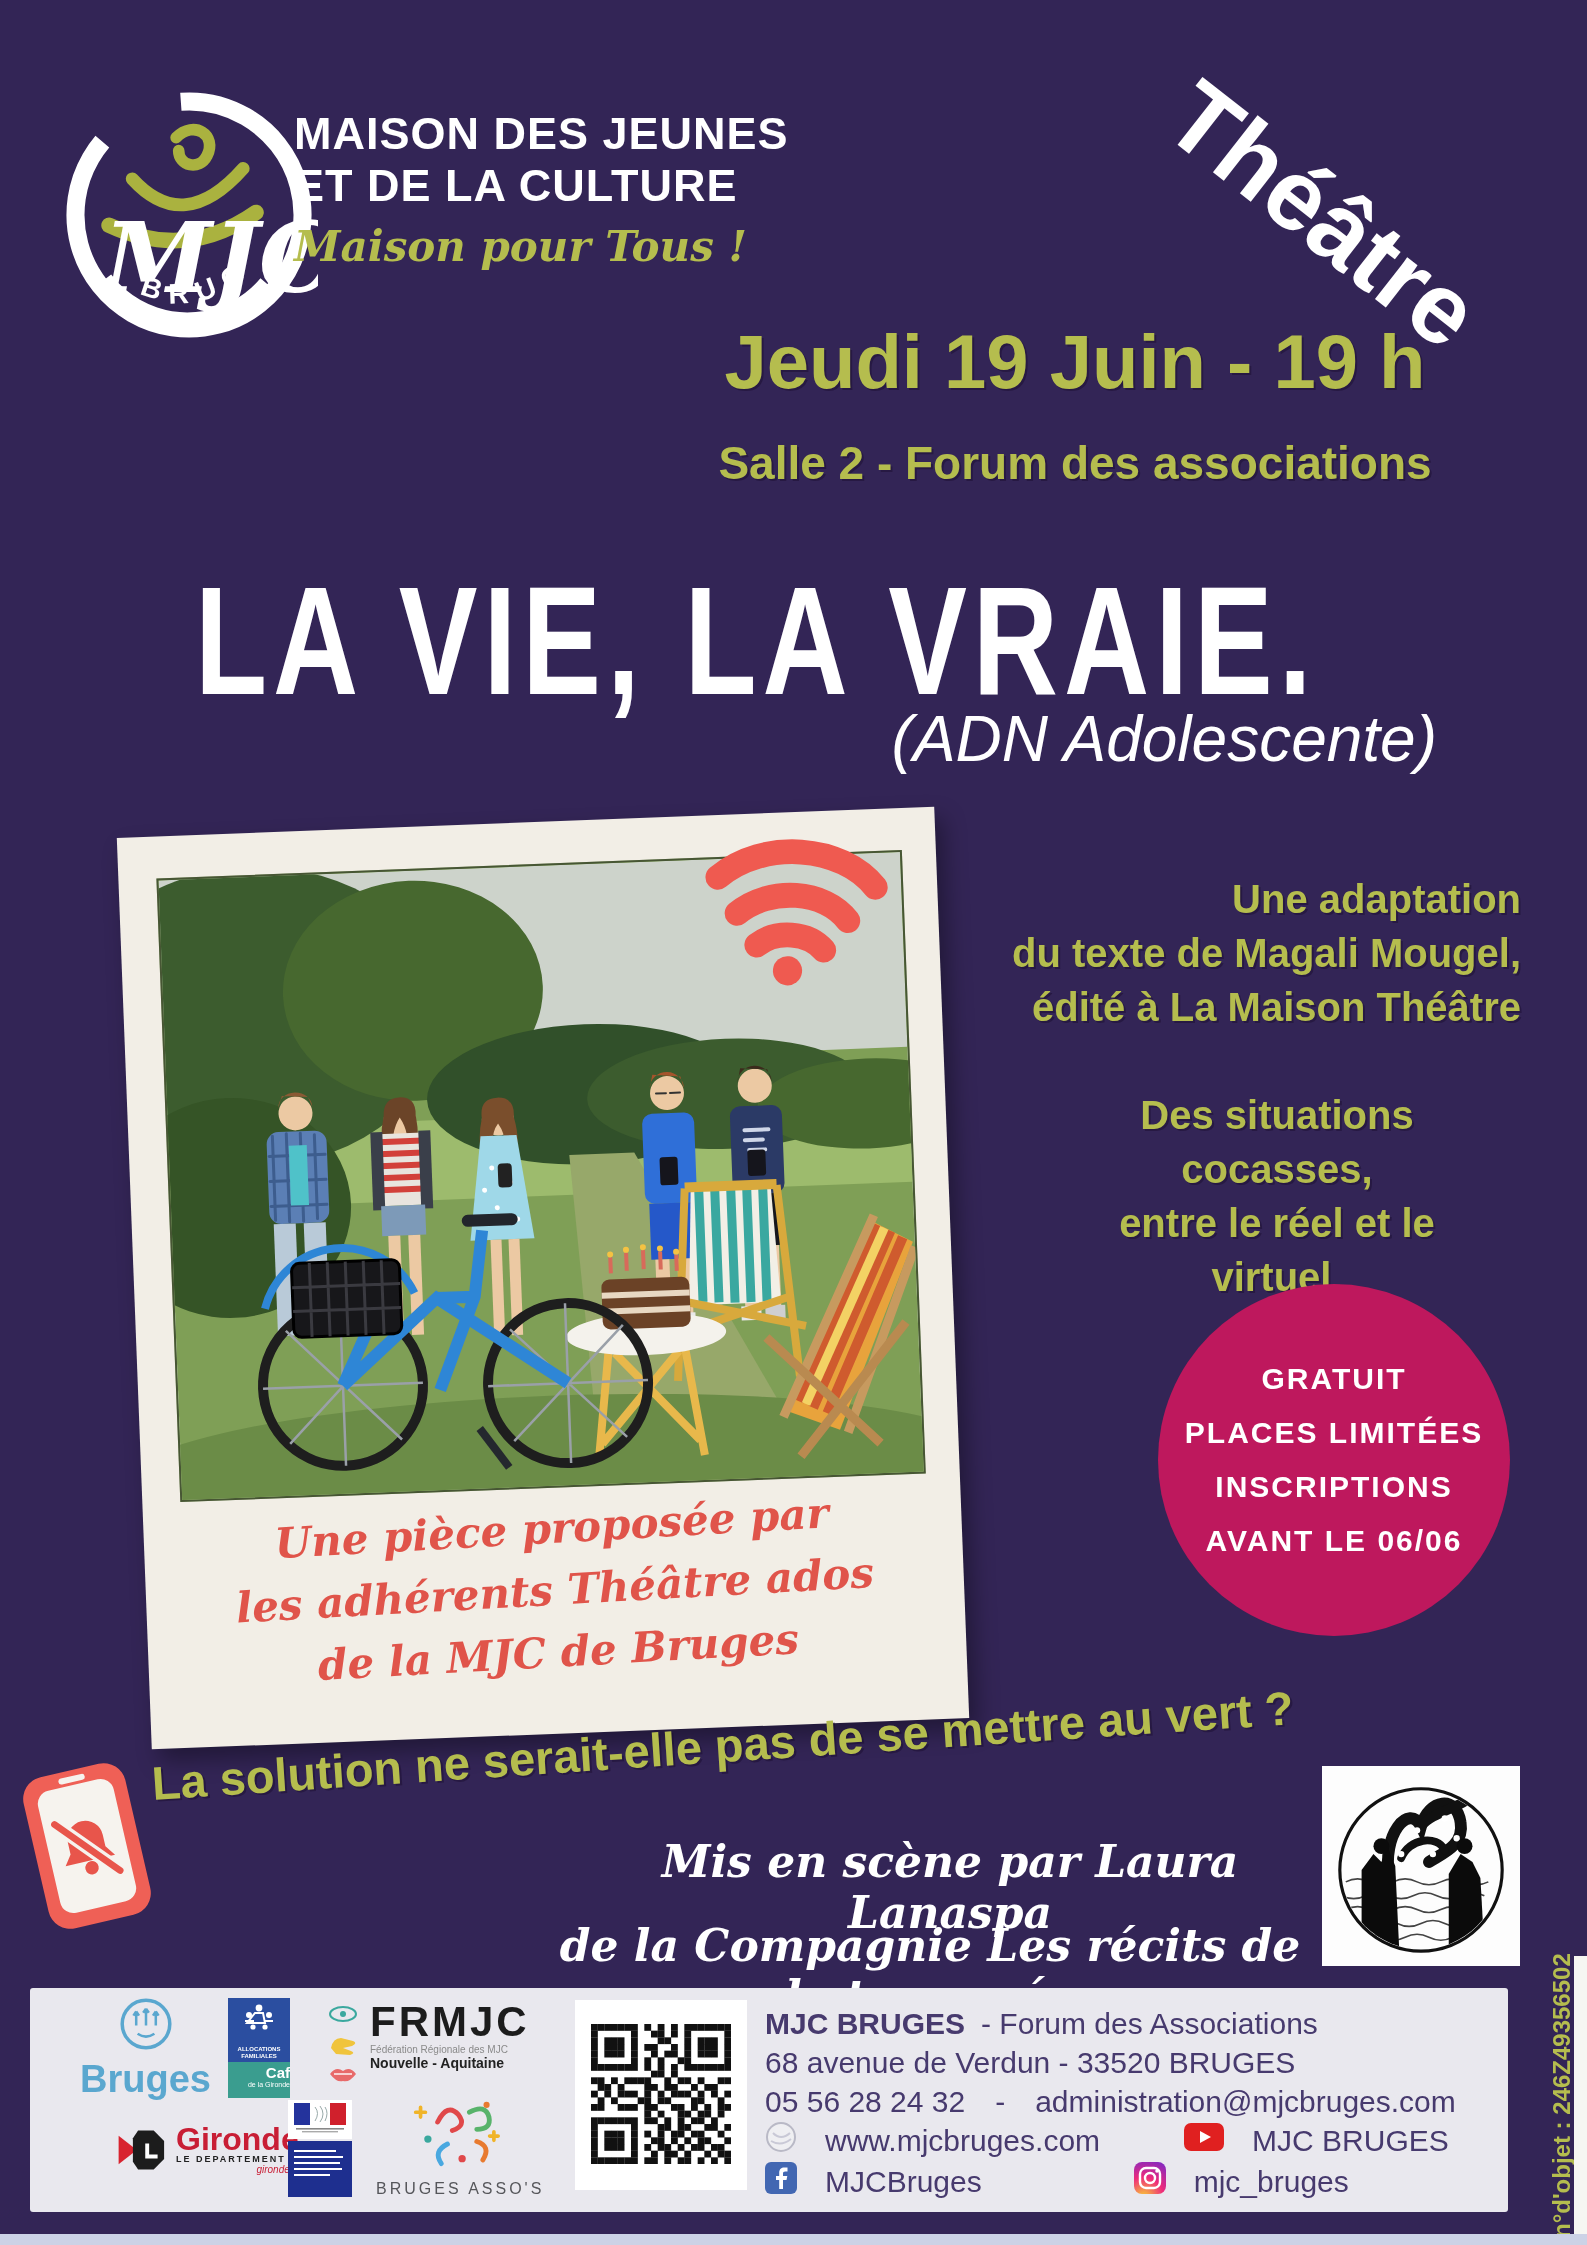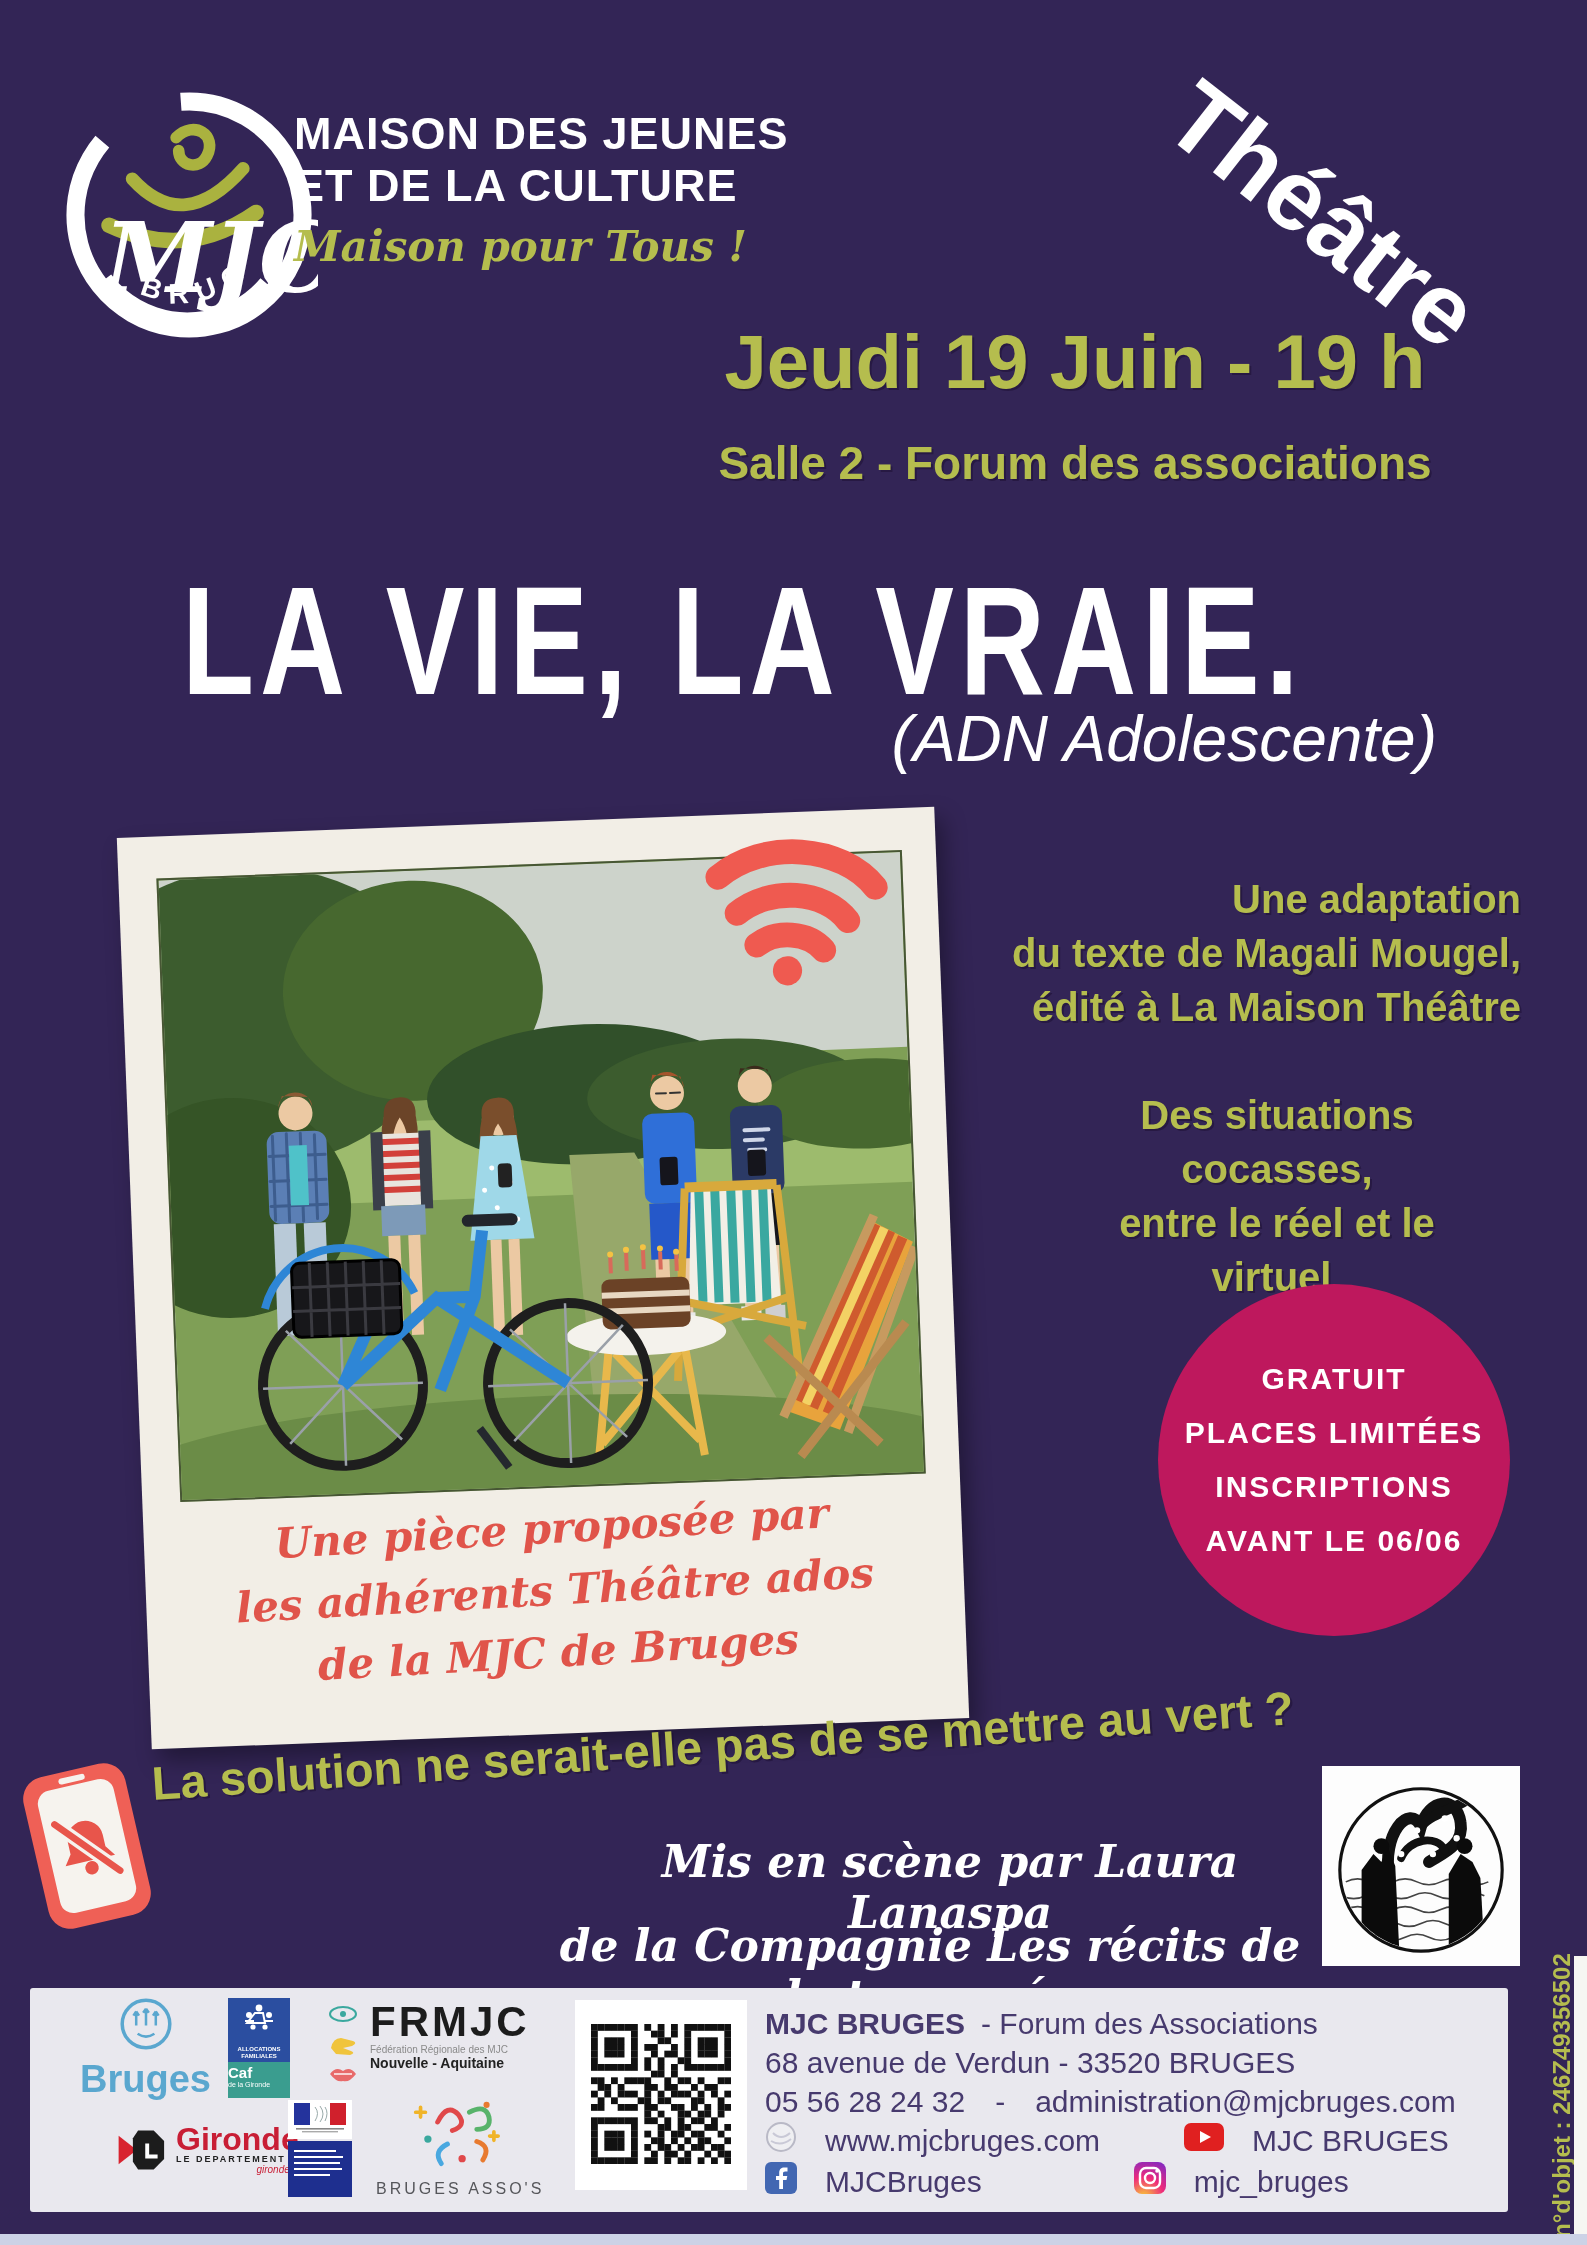--- a/index.html
+++ b/index.html
@@ -14,21 +14,21 @@
   #org-block{left:294px;top:108px;color:#fff;}
   #org-block .l1,#org-block .l2{font-size:45px;font-weight:bold;letter-spacing:1px;line-height:52px;}
   #org-tagline{font-size:42px;font-style:italic;font-weight:bold;
                font-family:"DejaVu Serif",serif;margin-top:10px;}
   #theatre{left:1216px;top:58px;font-size:100px;font-weight:bold;color:#fff;
            transform:rotate(38deg);transform-origin:left top;white-space:nowrap;}
 
   
   #date-line{left:705px;top:318px;width:740px;text-align:center;font-size:76px;font-weight:bold;}
   #venue-line{left:705px;top:410px;width:740px;text-align:center;font-size:46px;font-weight:bold;margin-top:26px;}
-  #main-title{left:182px;top:552px;white-space:nowrap;color:#fff;font-size:118px;font-weight:bold;
+  #main-title{left:195px;top:552px;white-space:nowrap;color:#fff;font-size:118px;font-weight:bold;
               letter-spacing:6px;}
   #main-title span{display:inline-block;transform:scaleY(1.30);transform-origin:top left;}
   #subtitle{right:150px;top:702px;color:#fff;font-size:64px;font-style:italic;white-space:nowrap;}
 
   
   #adaptation{right:66px;top:872px;text-align:right;font-size:40px;font-weight:bold;line-height:54px;}
   #situations{right:90px;top:1088px;width:440px;text-align:center;font-size:40px;font-weight:bold;line-height:54px;}
 
   
   #badge{left:1158px;top:1284px;width:352px;height:352px;border-radius:50%;background:#be185d;
@@ -54,21 +54,21 @@
   #compagnie-card{left:1322px;top:1766px;width:198px;height:200px;background:#fdfdfd;}
 
   
   #footer{left:30px;top:1988px;width:1478px;height:224px;background:#e9e8ee;border-radius:3px;color:#473a6e;}
   .partner{position:absolute;}
   #p-bruges{left:28px;top:8px;width:175px;text-align:center;color:#5aa7cf;}
   #p-bruges .name{font-size:38px;font-weight:bold;margin-top:2px;}
   #p-caf{left:198px;top:10px;width:62px;height:100px;font-family:"Liberation Sans",sans-serif;}
   #p-caf .top{background:#2b4ea0;height:64px;position:relative;color:#fff;text-align:center;}
   #p-caf .top .tiny{position:absolute;bottom:2px;width:100%;font-size:6px;line-height:7px;font-weight:bold;}
-  #p-caf .bottom{background:#3a9d8f;height:36px;color:#fff;text-align:left;}
+  #p-caf .bottom{background:#3a9d8f;height:36px;color:#fff;text-align:right;}
   #p-caf .bottom .caf{font-size:15px;font-weight:bold;line-height:17px;padding-top:2px;}
   #p-caf .bottom .sub{font-size:7px;line-height:8px;}
   #p-frmjc{left:296px;top:14px;display:flex;gap:10px;}
   #p-frmjc .txt .name{font-size:42px;font-weight:bold;color:#1c1c1c;letter-spacing:3px;line-height:40px;}
   #p-frmjc .txt .s1{font-size:10px;color:#8a8a8a;margin-top:2px;}
   #p-frmjc .txt .s2{font-size:14px;font-weight:bold;color:#222;}
   #p-gironde{left:86px;top:136px;display:flex;gap:8px;align-items:flex-end;}
   #p-gironde .name{font-size:32px;font-weight:bold;color:#c81e35;line-height:30px;}
   #p-gironde .sub{font-size:9px;font-weight:bold;color:#222;letter-spacing:2px;}
   #p-gironde .url{font-size:10px;font-style:italic;color:#c81e35;text-align:right;}

